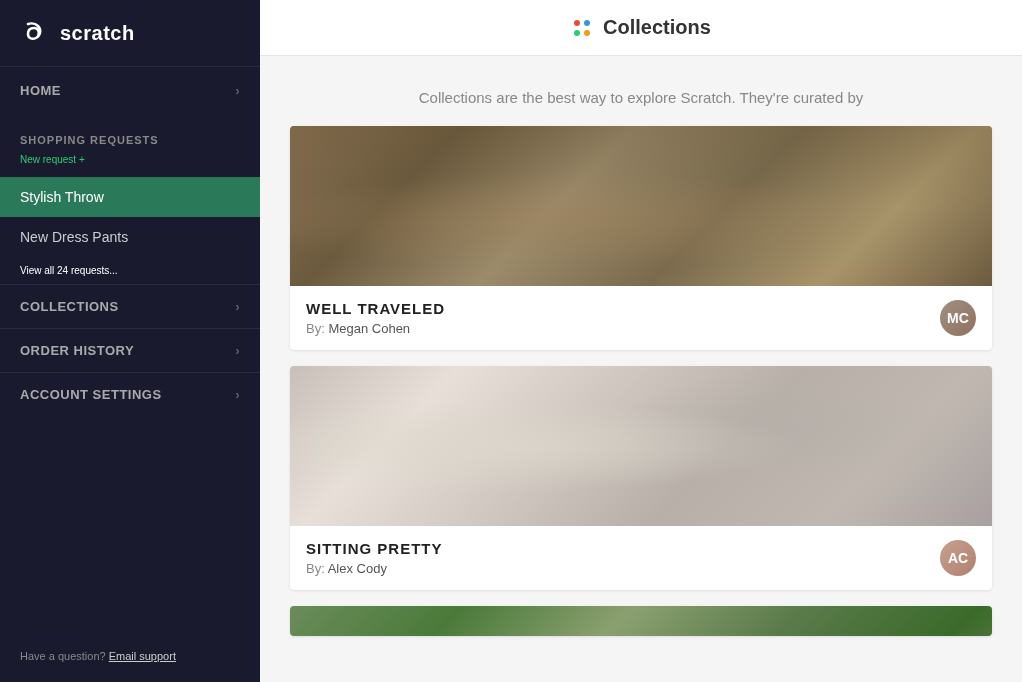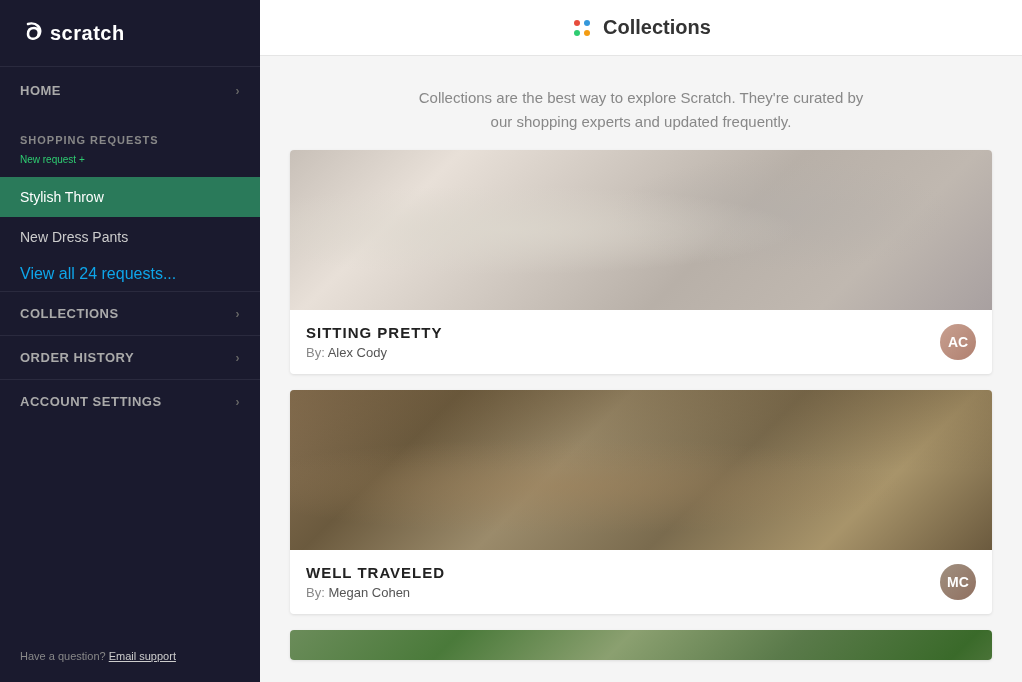--- a/index.html
+++ b/index.html
@@ -14,20 +14,21 @@
       display: flex;
       flex-direction: column;
       height: 682px;
       overflow-y: auto;
     }
 
     #logo-area {
       padding: 18px 20px;
       display: flex;
       align-items: center;
+      gap: 10px;
       border-bottom: 1px solid #2a2a3e;
     }
 
     .logo-icon {
       width: 30px;
       height: 30px;
     }
 
     .logo-text {
       font-size: 20px;
@@ -64,22 +65,22 @@
     }
 
     .sidebar-item.active {
       background: #2a7a5a;
       color: #fff;
       text-align: center;
     }
 
     .sidebar-item-small {
       padding: 8px 20px;
-      font-size: 16px;
-      color: #0ea5e9;
+      font-size: 10px;
+      color: #ffffff;
       cursor: pointer;
     }
 
     .sidebar-nav-item {
       padding: 14px 20px;
       font-size: 13px;
       font-weight: 600;
       color: #aaa;
       cursor: pointer;
       display: flex;
@@ -323,58 +324,57 @@
         <circle cx="16" cy="16" r="3" fill="#f39c12"></circle>
       </svg>
       <span>Collections</span>
     </div>
   </header>
 
   <div id="content">
 
     <div class="collections-subtitle">
       <span>Collections are the best way to explore Scratch. They're curated by</span><br>
-      <span>our shopping experts and updated frequently.</span>
+    </div>
+
+    <div class="collection-card">
+      <div class="collection-image-placeholder img-well-traveled"></div>
+      <div class="collection-info">
+        <div class="collection-text">
+          <div class="collection-title">WELL TRAVELED</div>
+          <div class="collection-by">
+            <span>By:</span>
+            <span class="collection-author">Megan Cohen</span>
+          </div>
+        </div>
+        <div class="avatar">
+          <div class="avatar-img avatar-megan">
+            <span>MC</span>
+          </div>
+        </div>
+      </div>
     </div>
 
     <div class="collection-card">
       <div class="collection-image-placeholder img-sitting-pretty"></div>
       <div class="collection-info">
         <div class="collection-text">
           <div class="collection-title">SITTING PRETTY</div>
           <div class="collection-by">
             <span>By:</span>
             <span class="collection-author">Alex Cody</span>
           </div>
         </div>
         <div class="avatar">
           <div class="avatar-img avatar-alex">
             <span>AC</span>
           </div>
         </div>
       </div>
     </div>
 
-    <div class="collection-card">
-      <div class="collection-image-placeholder img-well-traveled"></div>
-      <div class="collection-info">
-        <div class="collection-text">
-          <div class="collection-title">WELL TRAVELED</div>
-          <div class="collection-by">
-            <span>By:</span>
-            <span class="collection-author">Megan Cohen</span>
-          </div>
-        </div>
-        <div class="avatar">
-          <div class="avatar-img avatar-megan">
-            <span>MC</span>
-          </div>
-        </div>
-      </div>
-    </div>
-
     <div class="collection-card" style="height:30px; overflow:hidden;">
       <div class="collection-image-placeholder img-plants" style="height:160px;"></div>
     </div>
 
   </div>
 
 </main>
 
 </body></html>

